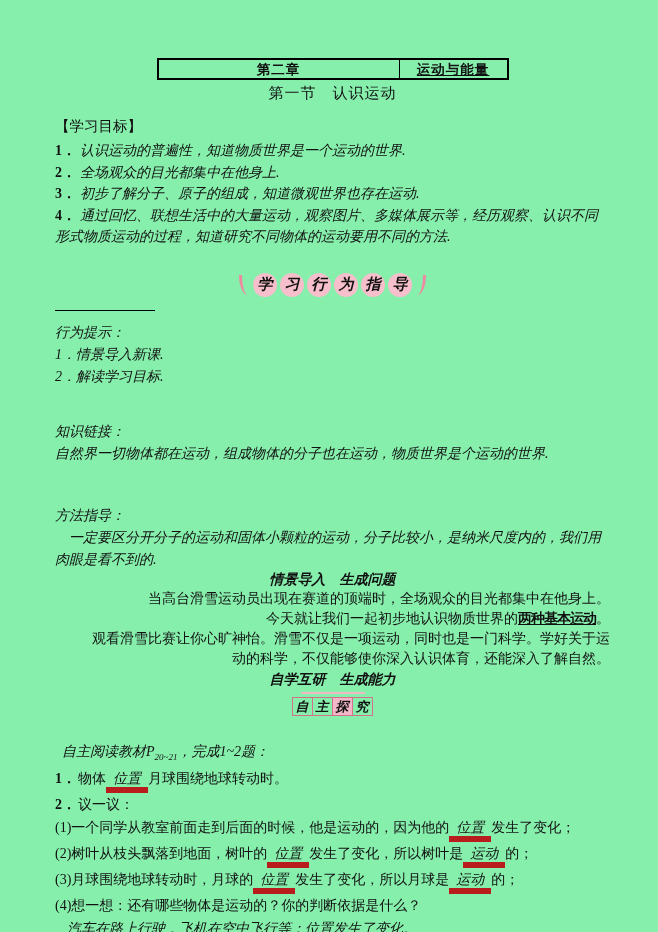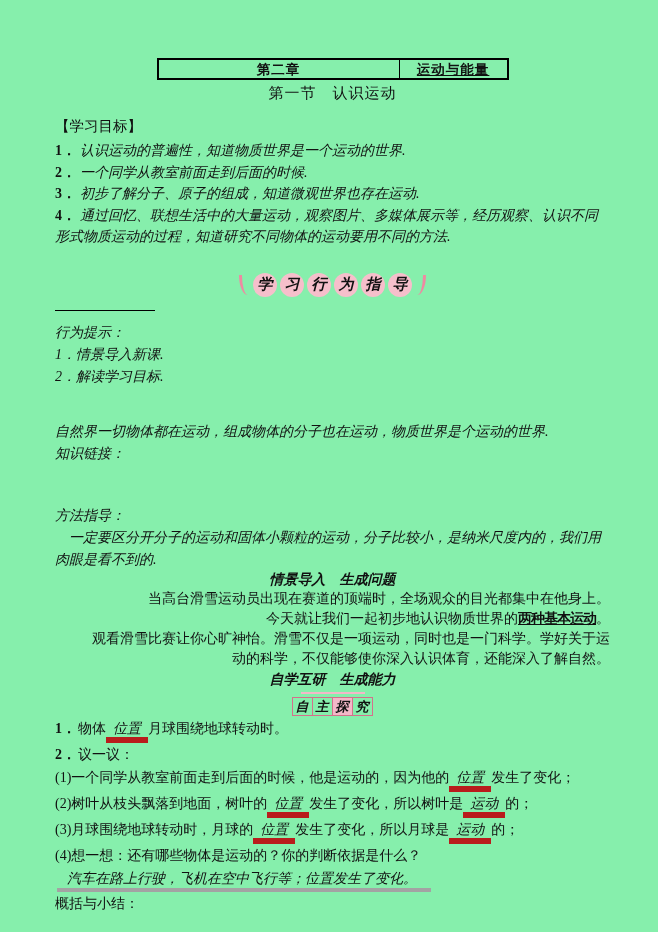--- a/index.html
+++ b/index.html
@@ -85,21 +85,21 @@
 
   <div class="chap-table">
     <div class="chap-cell left">第二章</div>
     <div class="chap-cell right">运动与能量</div>
   </div>
   <div class="section-title">第一节　认识运动</div>
 
   <div class="objectives">
     <div class="obj-heading">【学习目标】</div>
     <div class="obj-item"><span class="num">1．</span><span>认识运动的普遍性，知道物质世界是一个运动的世界.</span></div>
-    <div class="obj-item"><span class="num">2．</span><span>一个同学从教室前面走到后面的时候.</span></div>
+    <div class="obj-item"><span class="num">2．</span><span>全场观众的目光都集中在他身上.</span></div>
     <div class="obj-item"><span class="num">3．</span><span>初步了解分子、原子的组成，知道微观世界也存在运动.</span></div>
     <div class="obj-item"><span class="num">4．</span><span>通过回忆、联想生活中的大量运动，观察图片、多媒体展示等，经历观察、认识不同形式物质运动的过程，知道研究不同物体的运动要用不同的方法.</span></div>
   </div>
 
   <div class="banner">
     <span class="swoosh left"></span>
     <span class="circle">学</span>
     <span class="circle">习</span>
     <span class="circle">行</span>
     <span class="circle">为</span>
@@ -109,22 +109,22 @@
   </div>
 
   <div class="tips kai">
     <div class="rule"></div>
     <div>行为提示：</div>
     <div>1．情景导入新课.</div>
     <div>2．解读学习目标.</div>
   </div>
 
   <div class="klink kai">
+    <div>知识链接：</div>
     <div>自然界一切物体都在运动，组成物体的分子也在运动，物质世界是个运动的世界.</div>
-    <div>知识链接：</div>
   </div>
 
   <div class="method kai">
     <div>方法指导：</div>
     <div class="indent1">一定要区分开分子的运动和固体小颗粒的运动，分子比较小，是纳米尺度内的，我们用肉眼是看不到的.</div>
   </div>
 
   <div class="center-banner">情景导入　生成问题</div>
 
   <p class="para">当高台滑雪运动员出现在赛道的顶端时，全场观众的目光都集中在他身上。</p>
@@ -136,20 +136,21 @@
   <div class="badge-wrap">
     <div class="badge-line"></div>
     <span class="badge">
       <span class="badge-cell">自</span>
       <span class="badge-cell">主</span>
       <span class="badge-cell hl">探</span>
       <span class="badge-cell">究</span>
     </span>
   </div>
 
+  <div class="reading kai"><span>自主阅读教材P</span><sub>20~21</sub><span>，完成1~2题：</span></div>
 
   <div class="q"><span class="qnum">1．</span><span>物体</span><span class="blank">位置</span><span>月球围绕地球转动时。</span></div>
 
   <div class="q"><span class="qnum">2．</span><span>议一议：</span></div>
 
   <div class="q"><span>(1)一个同学从教室前面走到后面的时候，他是运动的，因为他的</span><span class="blank">位置</span><span>发生了变化；</span></div>
 
   <div class="q"><span>(2)树叶从枝头飘落到地面，树叶的</span><span class="blank">位置</span><span>发生了变化，所以树叶是</span><span class="blank">运动</span><span>的；</span></div>
 
   <div class="q"><span>(3)月球围绕地球转动时，月球的</span><span class="blank">位置</span><span>发生了变化，所以月球是</span><span class="blank">运动</span><span>的；</span></div>

